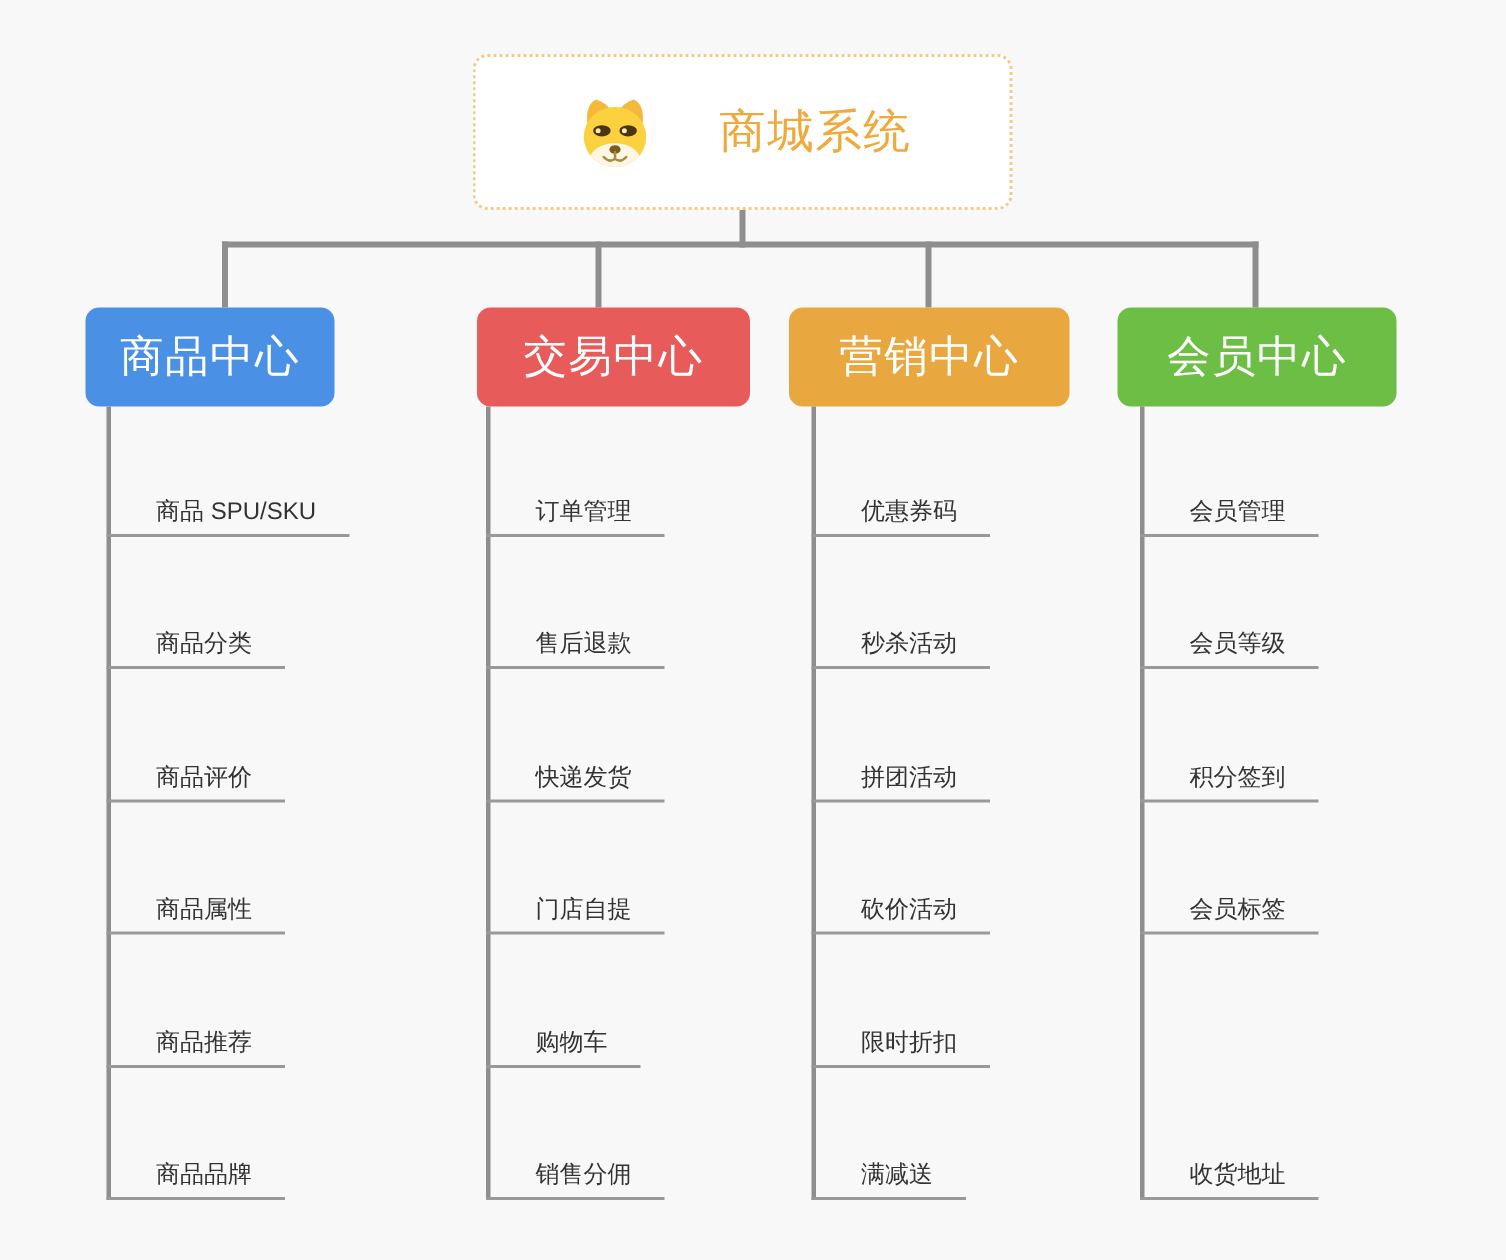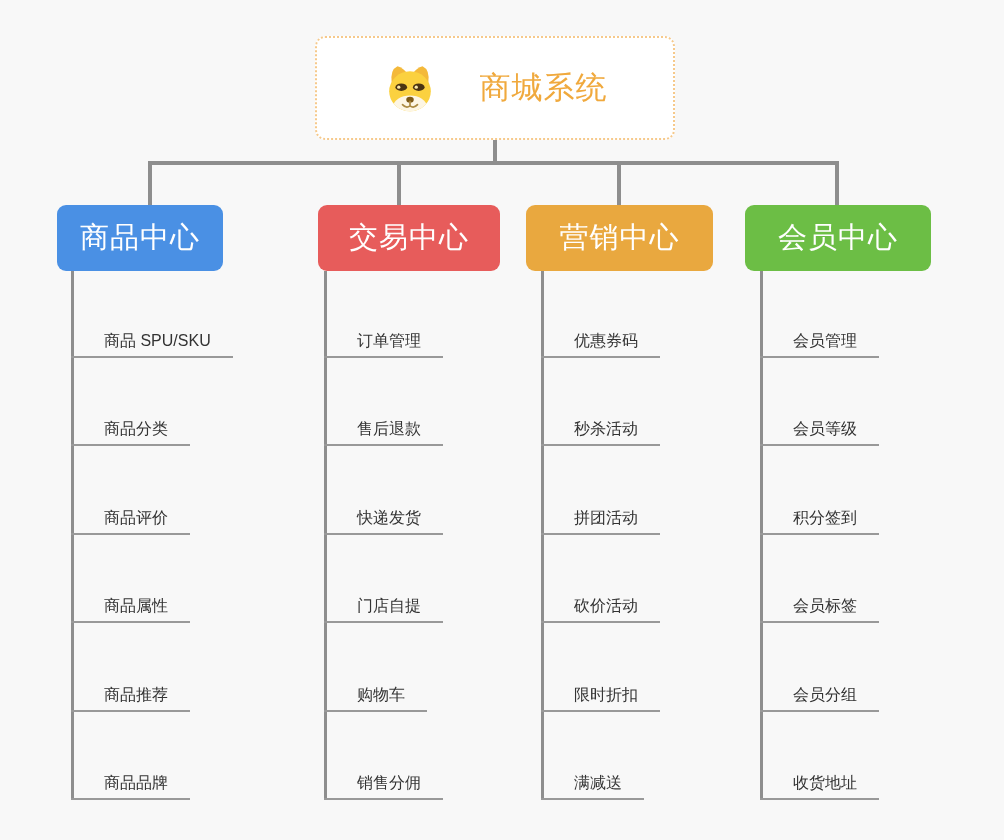--- a/index.html
+++ b/index.html
@@ -154,16 +154,15 @@
   <div class="item c3 r2">秒杀活动</div>
   <div class="item c3 r3">拼团活动</div>
   <div class="item c3 r4">砍价活动</div>
   <div class="item c3 r5">限时折扣</div>
   <div class="item c4 r1">会员管理</div>
 
   <div class="item c3 r6">满减送</div>
   <div class="item c4 r2">会员等级</div>
   <div class="item c4 r3">积分签到</div>
   <div class="item c4 r4">会员标签</div>
-  <div class="item c4 r5">会员分组</div>
   <div class="item c4 r6">收货地址</div>
 
 </div>
 
 </body></html>

